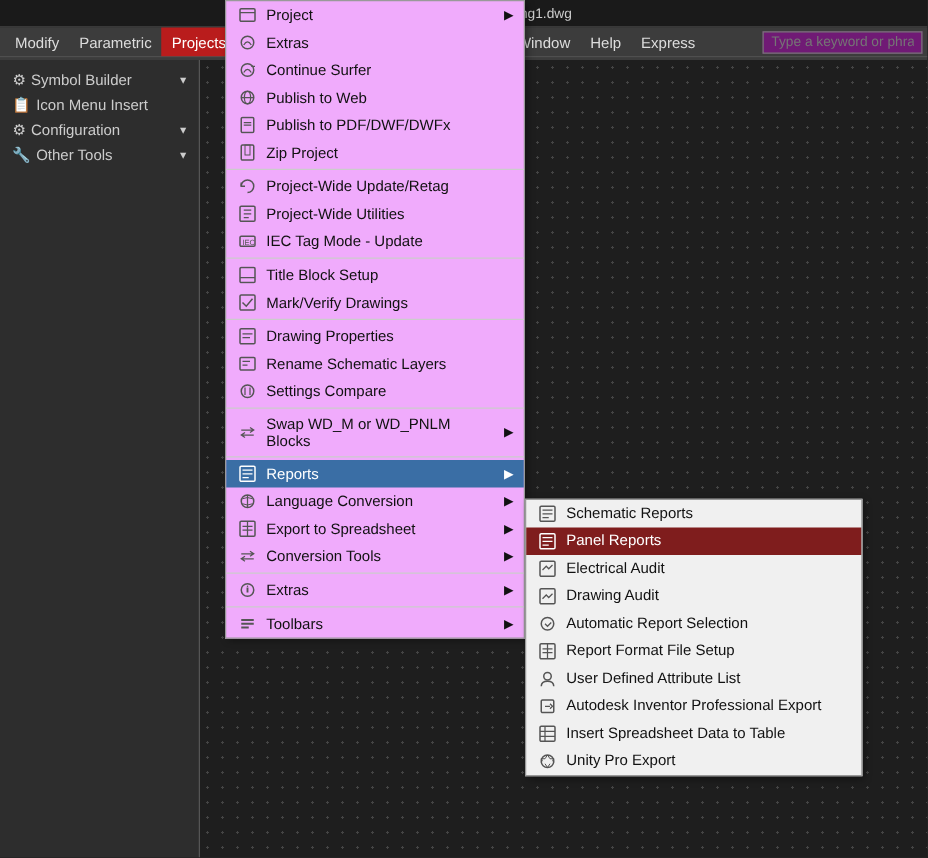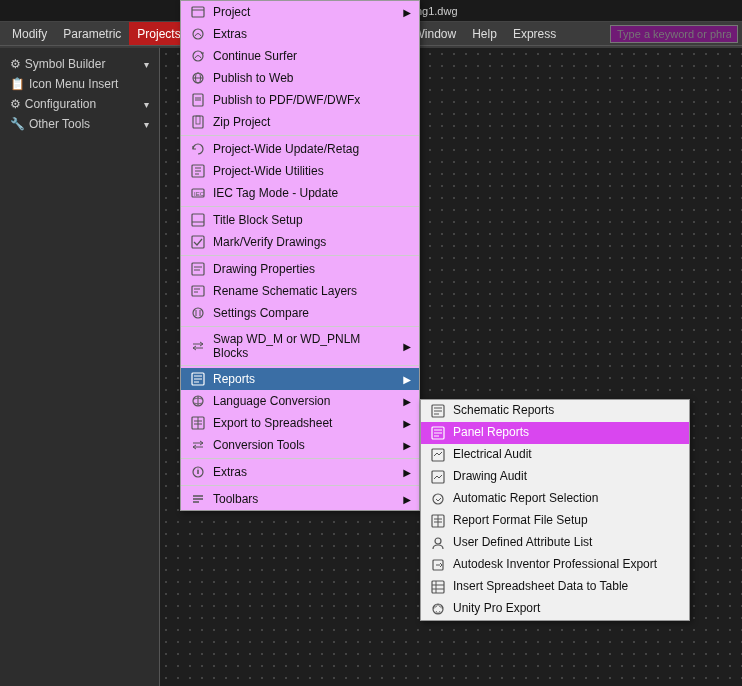--- a/index.html
+++ b/index.html
@@ -166,21 +166,21 @@
     }
     .secondary-menu-item {
       display: flex;
       padding: 3px 8px;
       cursor: pointer;
       font-size: 12px;
       color: #111;
       gap: 6px;
       min-height: 22px;
     }
-    .secondary-menu-item.active { background: #d946ef; color: #fff; }
+    .secondary-menu-item.active { background: #7f1d1d; color: #fff; }
 
     
     .grid-bg {
       position: absolute;
       inset: 0;
       background-image: radial-gradient(circle, #444 1px, transparent 1px);
       background-size: 12px 12px;
     }
   </style>
 </head>

